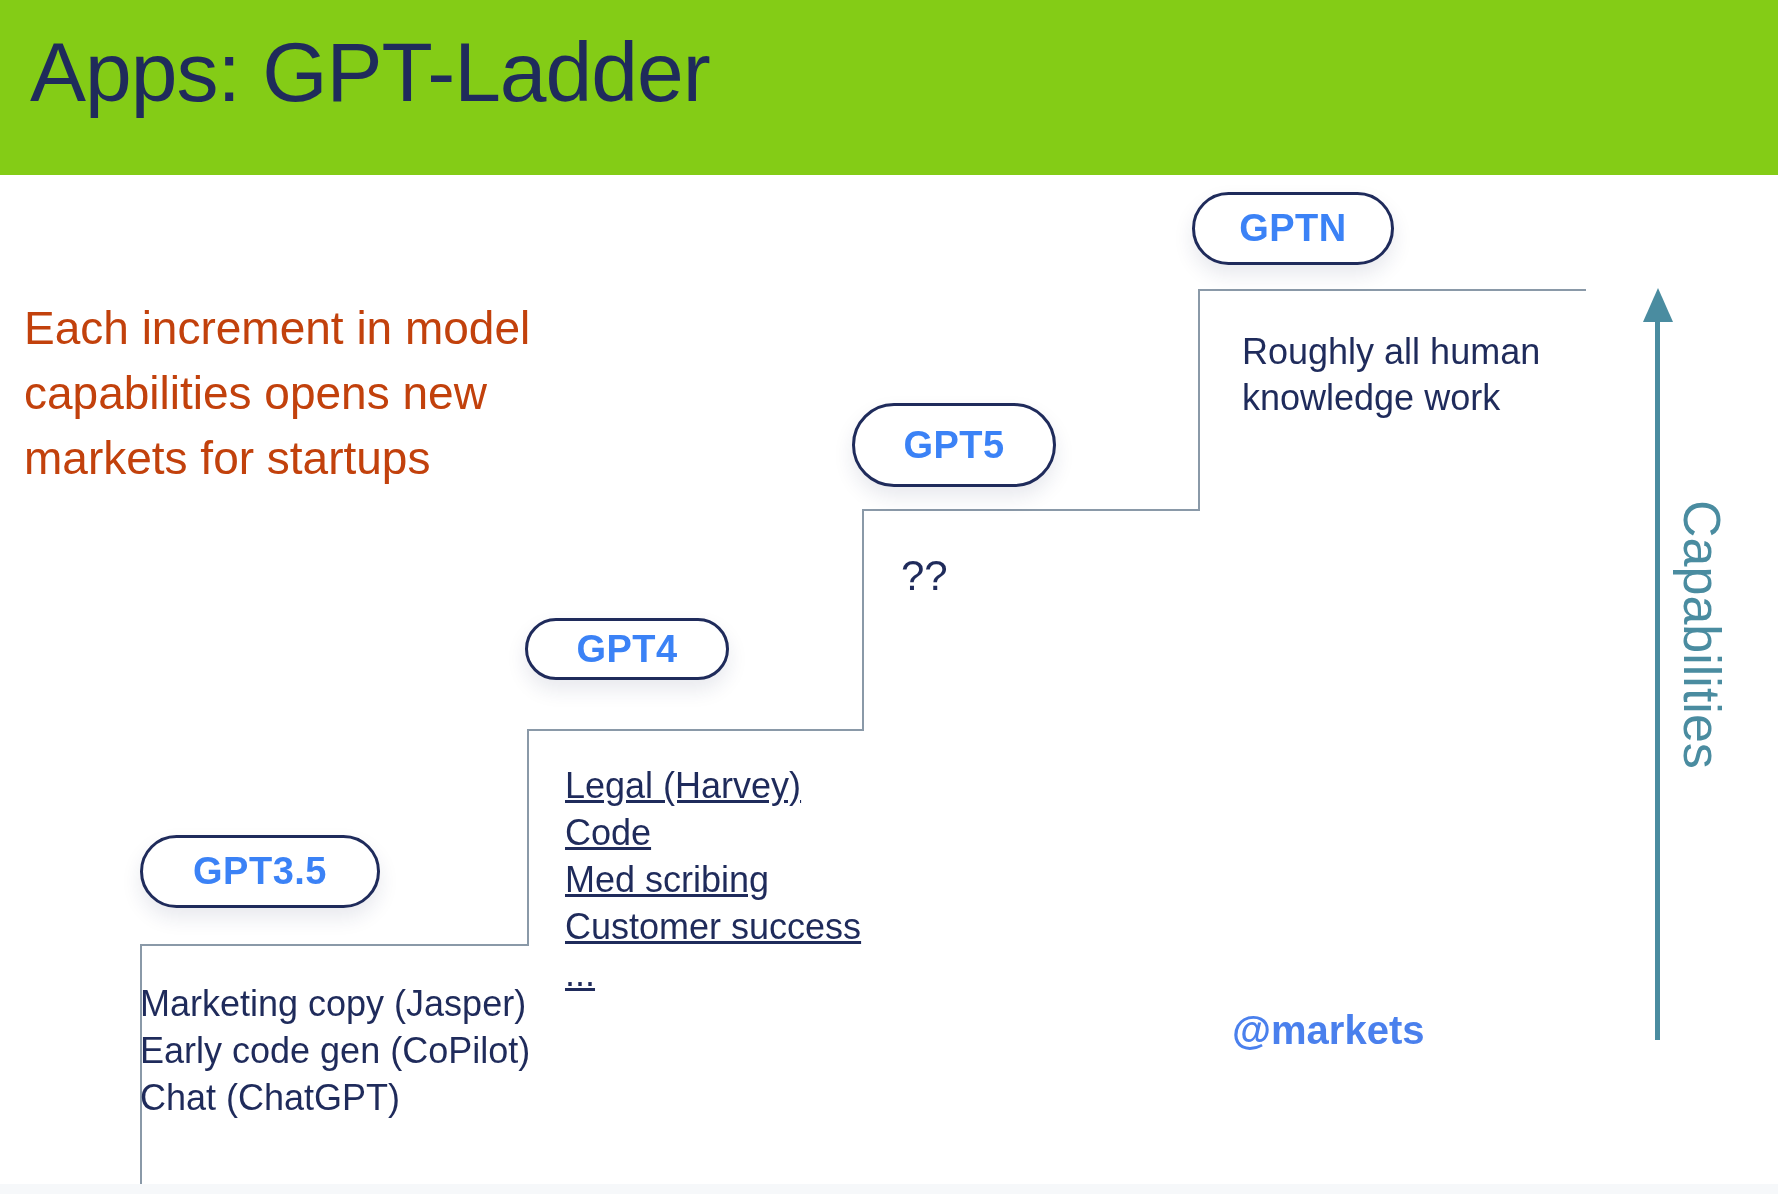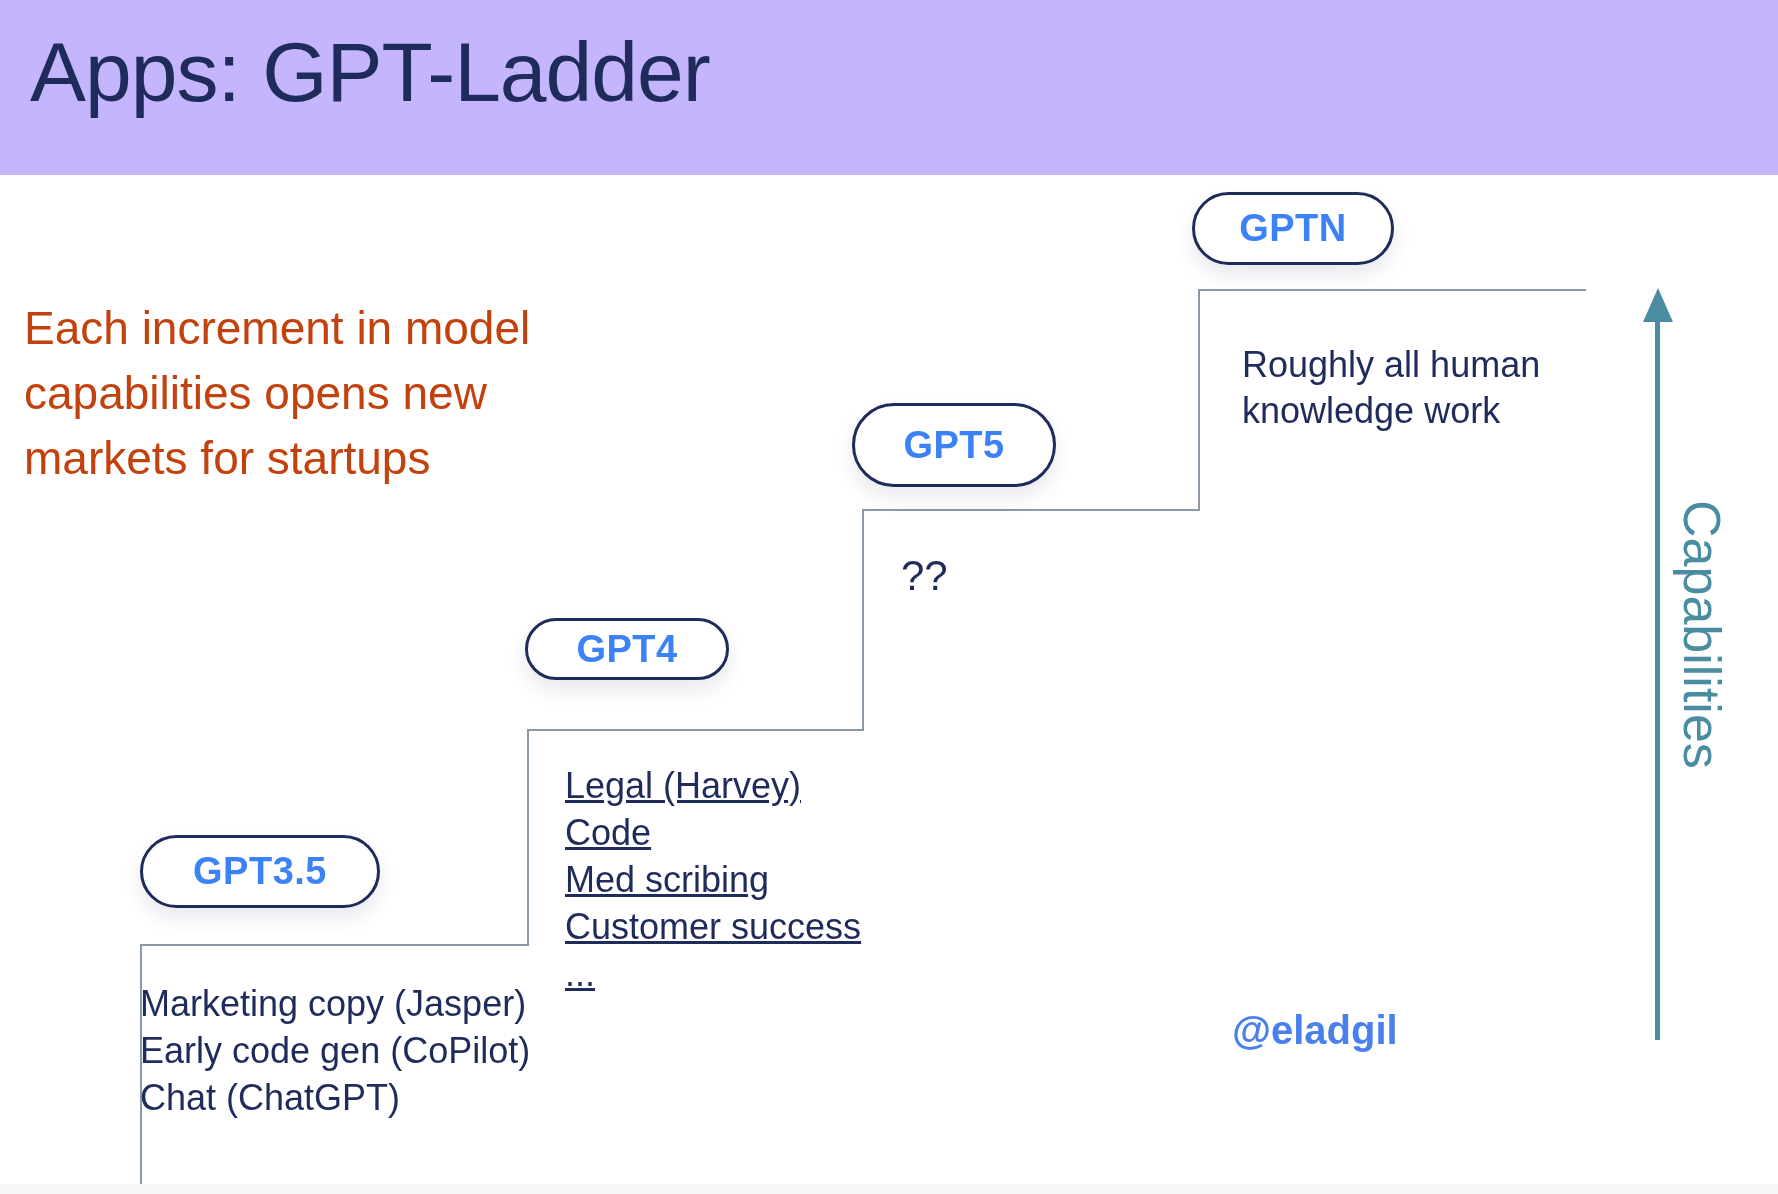--- a/index.html
+++ b/index.html
@@ -7,21 +7,21 @@
     position:relative;
     width:1778px;height:1194px;
     overflow:hidden;
     background:#ffffff;
     font-family:"Liberation Sans", sans-serif;
     color:#1F2B5B;
   }
   
   .header-band{
     position:absolute;left:0;top:0;width:1778px;height:175px;
-    background:#c4b5fd;
+    background:#84cc16;
   }
   .slide-title{
     position:absolute;left:30px;top:24px;margin:0;
     font-size:84px;font-weight:500;letter-spacing:-1px;
     color:#1F2B5B;
   }
   
   .intro-text{
     position:absolute;left:24px;top:296px;margin:0;width:620px;
     font-size:46px;line-height:65px;font-weight:400;color:#c2410c;
@@ -52,21 +52,21 @@
   .pill-gptn {left:1192px;top:192px;width:202px;height:73px;}
   
   .market-list{position:absolute;font-size:36px;line-height:47px;color:#1F2B5B;}
   .list-gpt35{left:140px;top:980px;}
   .list-gpt4 {left:565px;top:762px;text-decoration:underline;}
   .q-marks{
     position:absolute;left:901px;top:552px;
     font-size:42px;font-weight:400;color:#1F2B5B;
   }
   .gptn-note{
-    position:absolute;left:1242px;top:342px;width:335px;
+    position:absolute;left:1242px;top:329px;width:335px;
     font-size:36px;line-height:46px;color:#1F2B5B;
   }
   
   .cap-shaft{
     position:absolute;left:1655px;top:318px;width:5px;height:722px;
     background:#4A8CA0;
   }
   .cap-head{
     position:absolute;left:1643px;top:288px;width:0;height:0;
     border-left:15px solid transparent;
@@ -137,17 +137,17 @@
   </div>
 
   <div class="q-marks">??</div>
 
   <div class="gptn-note">Roughly all human knowledge work</div>
 
   <div class="cap-head"></div>
   <div class="cap-shaft"></div>
   <div class="cap-label">Capabilities</div>
 
-  <div class="attribution">@eladgil</div>
+  <div class="attribution">@markets</div>
 
   <div class="bottom-strip"></div>
 
 </div>
 
 </body></html>

